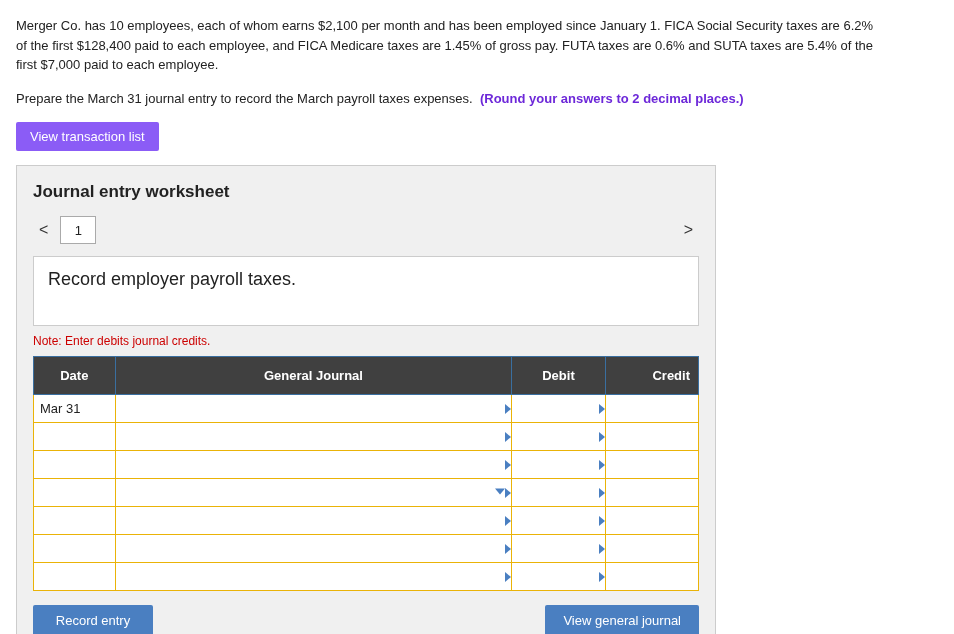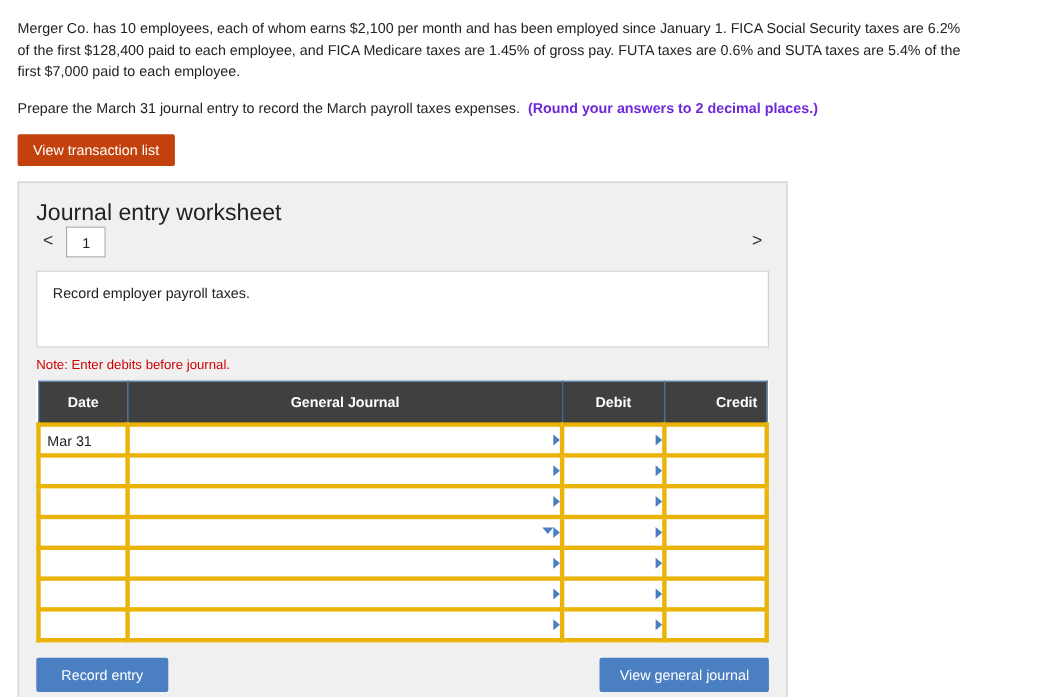--- a/index.html
+++ b/index.html
@@ -21,38 +21,39 @@
       margin-bottom: 14px;
       font-size: 13px;
       line-height: 1.5;
       max-width: 860px;
     }
     .bold-red {
       color: #6d28d9;
       font-weight: bold;
     }
     .view-transaction-btn {
-      background-color: #c2410c;
+      background-color: #8b5cf6;
       color: #fff;
       border: none;
       padding: 7px 14px;
       font-size: 13px;
       cursor: pointer;
       margin-bottom: 14px;
       border-radius: 2px;
     }
     .worksheet-container {
       background: #f0f0f0;
       border: 1px solid #ccc;
       padding: 16px;
       max-width: 700px;
     }
     .worksheet-title {
-      font-size: 21px;
-      font-weight: normal;
+      font-size: 17px;
+      font-weight: bold;
+      margin-bottom: 14px;
     }
     .nav-row {
       display: flex;
       align-items: center;
       margin-bottom: 12px;
     }
     .nav-arrow {
       font-size: 16px;
       cursor: pointer;
       color: #333;
@@ -72,21 +73,21 @@
     }
     .nav-right {
       margin-left: auto;
     }
     .description-box {
       background: #fff;
       border: 1px solid #ccc;
       padding: 12px 14px;
       min-height: 70px;
       margin-bottom: 8px;
-      font-size: 13px;
+      font-size: 18px;
       color: #222;
     }
     .note-text {
       color: #cc0000;
       font-size: 12px;
       margin-bottom: 8px;
     }
     .journal-table {
       width: 100%;
       border-collapse: collapse;
@@ -98,21 +99,21 @@
       text-align: center;
       padding: 11px 8px;
       font-size: 13px;
       border: 1px solid #3a6fa0;
     }
     .journal-table th.date-col { width: 70px; }
     .journal-table th.gj-col { width: 340px; }
     .journal-table th.debit-col { width: 80px; }
     .journal-table th.credit-col { width: 80px; text-align: right; }
     .journal-table td {
-      border: 4px solid #eab308;
+      border: 1px solid #eab308;
       height: 28px;
       padding: 0 12px;
       vertical-align: middle;
       position: relative;
     }
     .journal-table td.date-cell {
       text-align: left;
       font-size: 13px;
       padding-left: 6px;
     }
@@ -194,21 +195,21 @@
     <div class="nav-page-box">
       <span>1</span>
     </div>
     <span class="nav-arrow nav-right">&gt;</span>
   </div>
 
   <div class="description-box">
     <span>Record employer payroll taxes.</span>
   </div>
 
-  <div class="note-text">Note: Enter debits before journal.</div>
+  <div class="note-text">Note: Enter debits journal credits.</div>
 
   <table class="journal-table">
     <thead>
       <tr>
         <th class="date-col">Date</th>
         <th class="gj-col">General Journal</th>
         <th class="debit-col">Debit</th>
         <th class="credit-col">Credit</th>
       </tr>
     </thead>

